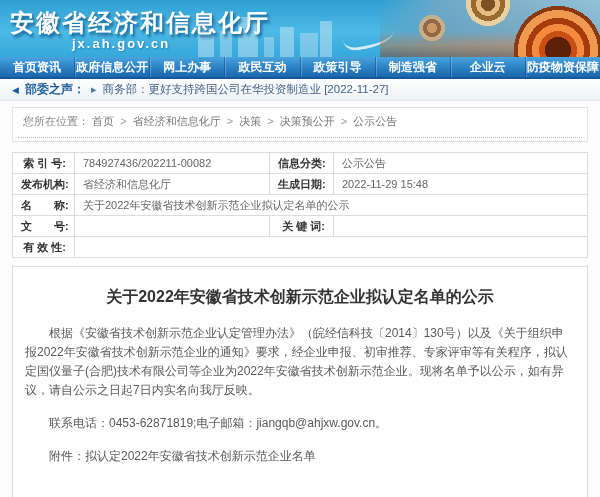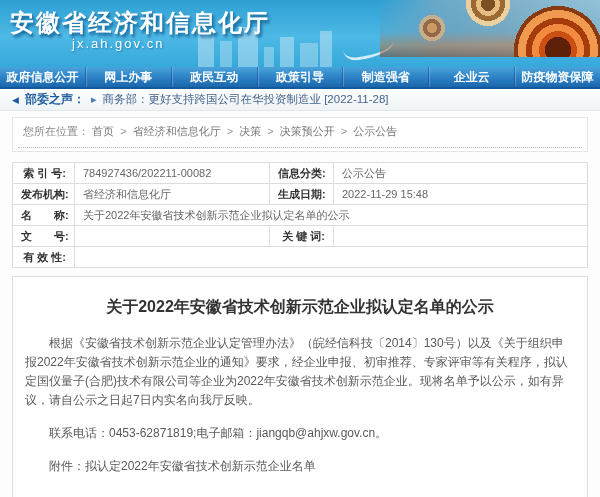--- a/index.html
+++ b/index.html
@@ -4,32 +4,32 @@
 <style>
   * { box-sizing: border-box; margin: 0; padding: 0; }
   html, body { width: 600px; height: 497px; overflow: hidden; }
   body {
     font-family: "Liberation Sans", "DejaVu Sans", sans-serif;
     background: #fdfdfd;
   }
 
   
   .header {
-    position: relative; height: 67px; overflow: hidden;
+    position: relative; height: 57px; overflow: hidden;
     background: linear-gradient(180deg, #2f9fd3 0%, #4db9e6 55%, #35a8da 100%);
   }
   .site-title {
     position: absolute; left: 10px; top: 7px;
     color: #fff; font-size: 24px; font-weight: bold; letter-spacing: 2px;
     text-shadow: 1px 1px 0 #1f7fb4, 2px 3px 3px rgba(16, 88, 138, .85);
     cursor: pointer;
   }
   .site-url {
     position: absolute; left: 72px; top: 36px;
-    color: #fff; font-size: 13px; font-weight: normal; letter-spacing: 2px;
+    color: #fff; font-size: 13px; font-weight: bold; letter-spacing: 2px;
     text-shadow: 1px 1px 2px #1f7fb4;
   }
   .skyline {
     position: absolute; right: 160px; bottom: 0; width: 260px; height: 44px; opacity: .45;
     background-image:
       linear-gradient(#d6eef8,#d6eef8), linear-gradient(#c2e4f4,#c2e4f4),
       linear-gradient(#d6eef8,#d6eef8), linear-gradient(#c2e4f4,#c2e4f4),
       linear-gradient(#d6eef8,#d6eef8), linear-gradient(#c2e4f4,#c2e4f4),
       linear-gradient(#d6eef8,#d6eef8);
     background-size: 16px 34px, 12px 26px, 20px 40px, 10px 20px, 14px 30px, 18px 24px, 12px 36px;
@@ -104,36 +104,37 @@
 
 <div class="header">
   <div class="skyline"></div>
   <div class="sail"></div>
   <div class="coils"></div>
   <div class="site-title">安徽省经济和信息化厅</div>
   <div class="site-url">jx.ah.gov.cn</div>
 </div>
 
 <div class="nav">
+  <div class="nav-item">首页资讯</div>
   <div class="nav-item">政府信息公开</div>
   <div class="nav-item">网上办事</div>
   <div class="nav-item">政民互动</div>
   <div class="nav-item">政策引导</div>
   <div class="nav-item">制造强省</div>
   <div class="nav-item">企业云</div>
   <div class="nav-item">防疫物资保障</div>
 </div>
 
 <div class="ticker">
   <span class="ticker-prev">◀</span>
   <span class="ticker-label">部委之声：</span>
   <span class="ticker-caret">▸</span>
   <span class="ticker-news">
     <span>商务部：更好支持跨国公司在华投资制造业</span>
-    <span>[2022-11-28]</span>
+    <span>[2022-11-27]</span>
   </span>
 </div>
 
 <div class="main">
 
   <div class="breadcrumb-box">
     <div class="breadcrumb-text">
       <span>您所在位置：</span>
       <span class="crumb">首页</span>
       <span class="sep">&gt;</span>

